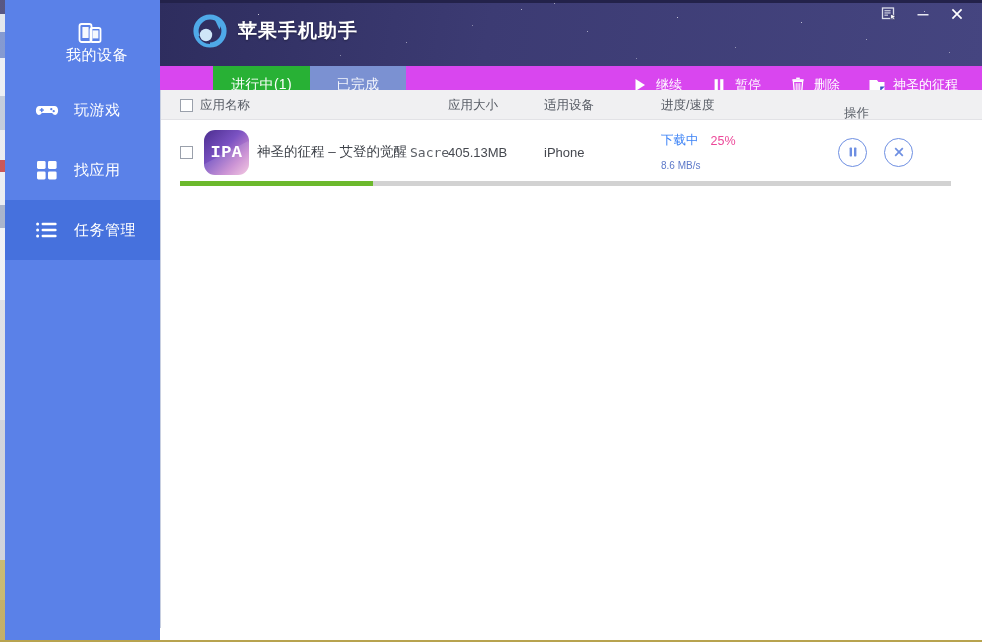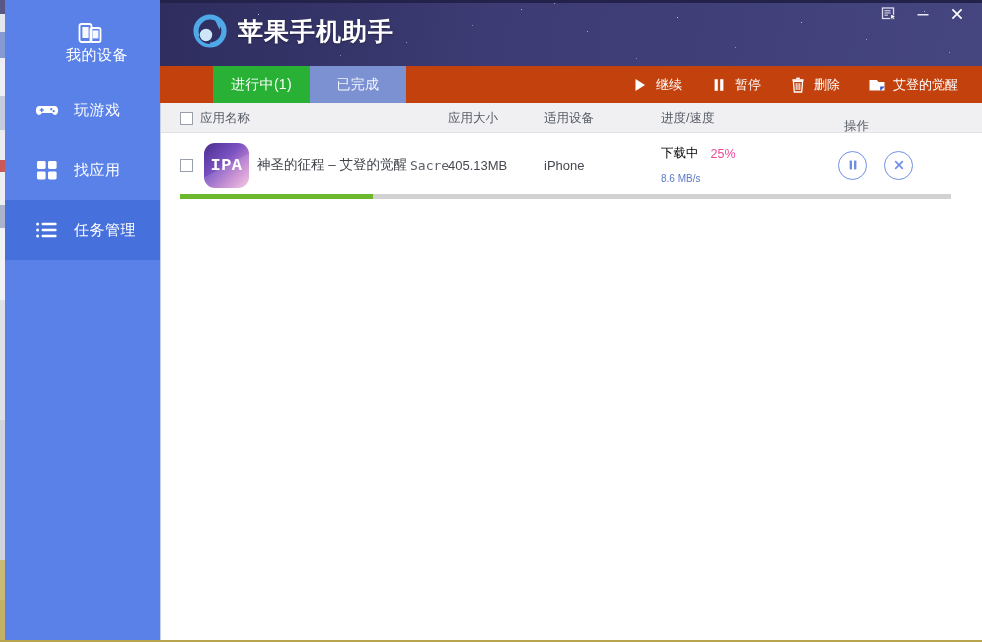--- a/index.html
+++ b/index.html
@@ -101,21 +101,21 @@
   }
   .brand {
     position: absolute; left: 33px; top: 14px;
     display: flex; align-items: center;
   }
   .brand-logo {
     width: 34px; height: 34px; margin-right: 11px; flex: 0 0 auto;
   }
   .brand-title {
     color: #ffffff;
-    font-size: 25px;
+    font-size: 19px;
     font-weight: bold;
     letter-spacing: 1px;
     line-height: 34px;
     white-space: nowrap;
     text-shadow: 0 1px 2px rgba(0,0,0,.35);
   }
 
   
   .wctrls {
     position: absolute; right: 8px; top: 0;
@@ -126,21 +126,21 @@
     width: 34px; height: 26px;
     display: flex; align-items: center; justify-content: center;
     cursor: pointer;
     color: #e7e8f2;
   }
 
   
   .toolbar {
     position: absolute; left: 160px; top: 66px;
     width: 822px; height: 37px;
-    background: #c2410c;
+    background: #d946ef;
     z-index: 2;
   }
   .tabs {
     position: absolute; left: 53px; top: 0;
     display: flex; height: 37px;
   }
   .tab {
     height: 37px; min-width: 96px;
     padding: 0 18px;
     display: flex; align-items: center; justify-content: center;
@@ -169,21 +169,21 @@
     white-space: nowrap;
   }
   .tbtn-ico {
     width: 18px; height: 18px;
     display: flex; align-items: center; justify-content: center;
     margin-right: 7px; flex: 0 0 auto;
   }
 
   
   .content {
-    position: absolute; left: 160px; top: 103px;
+    position: absolute; left: 160px; top: 90px;
     width: 822px; height: 538px;
     background: #ffffff;
     border-left: 1px solid #c8cfe0;
     z-index: 2;
   }
   .thead {
     position: relative;
     height: 30px;
     background: #f0f0f2;
     border-bottom: 1px solid #e2e2e6;
@@ -238,21 +238,21 @@
   }
   .app-icon span { position: relative; z-index: 2; font-family: Liberation Mono, monospace; }
 
   .app-name { color: #3f434a; font-size: 13.5px; }
   .app-name-tail {
     font-family: "DejaVu Sans Mono", monospace;
     font-size: 13px;
     color: #5b5f66;
     margin-left: 3px;
   }
-  .prog-status { color: #000000; font-size: 12.5px; }
+  .prog-status { color: #3b82f6; font-size: 12.5px; }
   .prog-pct { color: #ec4899; font-size: 12.5px; margin-left: 12px; }
   .prog-speed { color: #5d79c9; font-size: 10px; }
 
   .circ-btn {
     width: 29px; height: 29px;
     border-radius: 50%;
     border: 1.6px solid #6e8fe2;
     display: flex; align-items: center; justify-content: center;
     cursor: pointer;
     flex: 0 0 auto;
@@ -420,21 +420,21 @@
         <span>删除</span>
       </div>
 
       <div class="tbtn">
         <span class="tbtn-ico">
           <svg width="18" height="16" viewBox="0 0 18 16">
             <path d="M1.5 3 h7.4 l1.6 2 h6 v8.4 h-15 z" fill="#ffffff"></path>
             <path d="M12.2 9.6 h4.6 l-4.6 4.4 z" fill="#3857c4"></path>
           </svg>
         </span>
-        <span>艾登的觉醒</span>
+        <span>神圣的征程</span>
       </div>
 
     </div>
   </div>
 
   <div class="content">
 
     <div class="thead">
       <div class="th" style="left:19px;">
         <span class="cb"></span>

